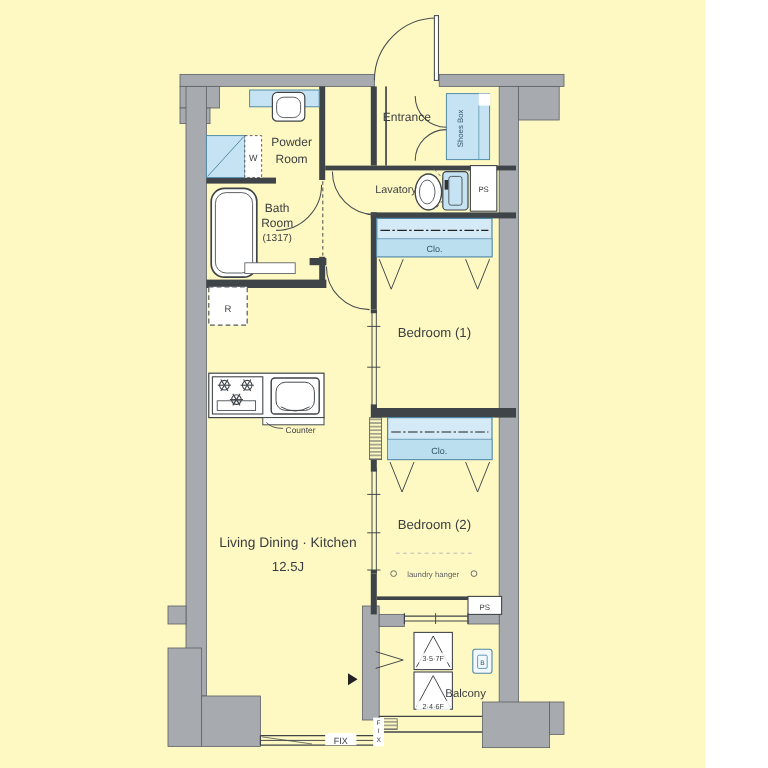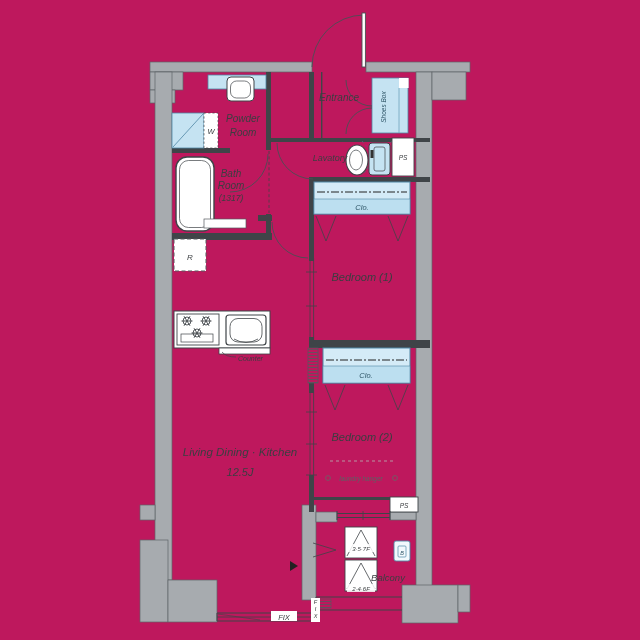--- a/index.html
+++ b/index.html
@@ -1,17 +1,17 @@
 <!DOCTYPE html>
 <html style="--wall: #a7abaf; --wallEdge: #5f6468; --line: #3f4448; --aqua: #c5e3f2; --aquaEdge: #4f87a5; --cloFill: #d4ebf7; --cloBand: #bcdff0; --cloText: #2f5668; --text: #3b3e41; --subtext: #5d6164;"><head>
 <meta charset="utf-8">
 <style>
   html,body{margin:0;padding:0;background:#ffffff;}
-  .stage{position:relative;width:640px;height:640px;background:#be185d;overflow:hidden;
-         font-family:"Liberation Sans", sans-serif;font-style:italic;}
+  .stage{position:relative;width:588px;height:640px;background:#fef9c3;overflow:hidden;
+         font-family:"Liberation Sans", sans-serif;}
   svg{display:block;}
   .wall{fill:var(--wall);stroke:var(--wallEdge);stroke-width:.7;}
   .iw{fill:var(--line);stroke:none;}
   .ln{stroke:var(--line);fill:none;stroke-width:1;}
   .thin{stroke-width:.8;}
   .arc{stroke:#4a4f53;fill:none;stroke-width:.9;}
   .aqua{fill:var(--aqua);stroke:var(--aquaEdge);stroke-width:.8;}
   .fixw{fill:#ffffff;stroke:var(--line);}
   .t{fill:var(--text);font-family:"Liberation Sans",sans-serif;}
   .tm{text-anchor:middle;}

